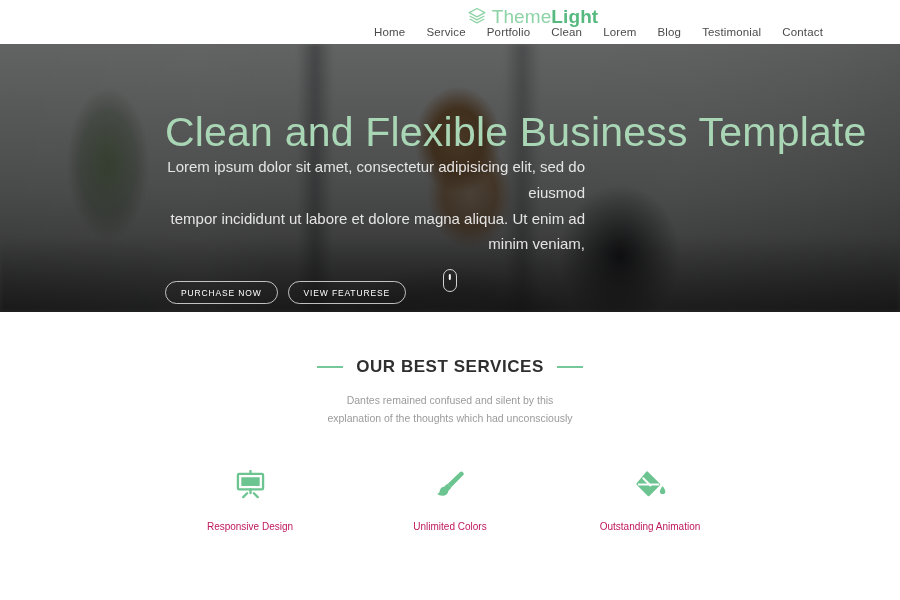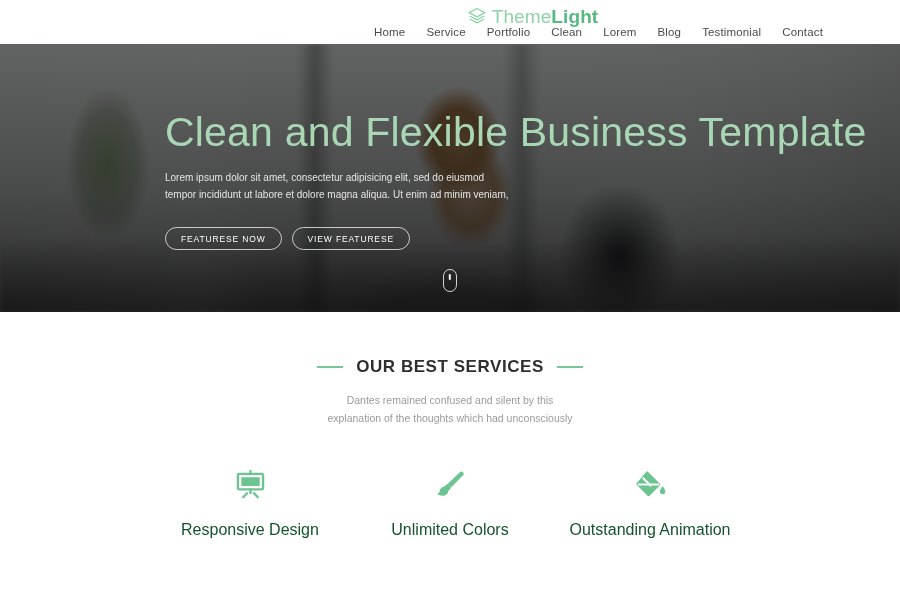--- a/index.html
+++ b/index.html
@@ -122,26 +122,26 @@
   }
   .hero-title {
     font-size: 41px;
     font-weight: 300;
     color: #a9d7b6;
     letter-spacing: .2px;
     line-height: 1.05;
     white-space: nowrap;
   }
   .hero-sub {
-    margin-top: 15px;
-    font-size: 10px;
+    font-size: 15px;
     line-height: 1.72;
     color: #e4e4e4;
     font-weight: 400;
     max-width: 420px;
+    text-align: right;
   }
   .hero-buttons {
     margin-top: 24px;
     display: flex;
     gap: 10px;
   }
   .btn {
     display: inline-flex;
     align-items: center;
     justify-content: center;
@@ -228,22 +228,22 @@
   }
   .service-icon {
     height: 42px;
     display: flex;
     align-items: center;
     justify-content: center;
     margin-bottom: 16px;
   }
   .service-icon svg { display: block; }
   .service-name {
-    font-size: 16px;
-    color: #14532d;
+    font-size: 10px;
+    color: #be185d;
     font-weight: 400;
     margin-bottom: 12px;
     white-space: nowrap;
   }
 </style>
 </head>
 <body>
 
 <header class="site-header">
   <div class="header-inner">
@@ -277,21 +277,21 @@
   <div class="hero-photo"></div>
   <div class="hero-overlay"></div>
 
   <div class="hero-content">
     <h1 class="hero-title">Clean and Flexible Business Template</h1>
     <p class="hero-sub">
       <span>Lorem ipsum dolor sit amet, consectetur adipisicing elit, sed do eiusmod</span><br>
       <span>tempor incididunt ut labore et dolore magna aliqua. Ut enim ad minim veniam,</span>
     </p>
     <div class="hero-buttons">
-      <button class="btn">FEATURESE NOW</button>
+      <button class="btn">PURCHASE NOW</button>
       <button class="btn">VIEW FEATURESE</button>
     </div>
   </div>
 
   <div class="scroll-indicator">
     <i></i>
   </div>
 </section>
 
 <section class="services">

